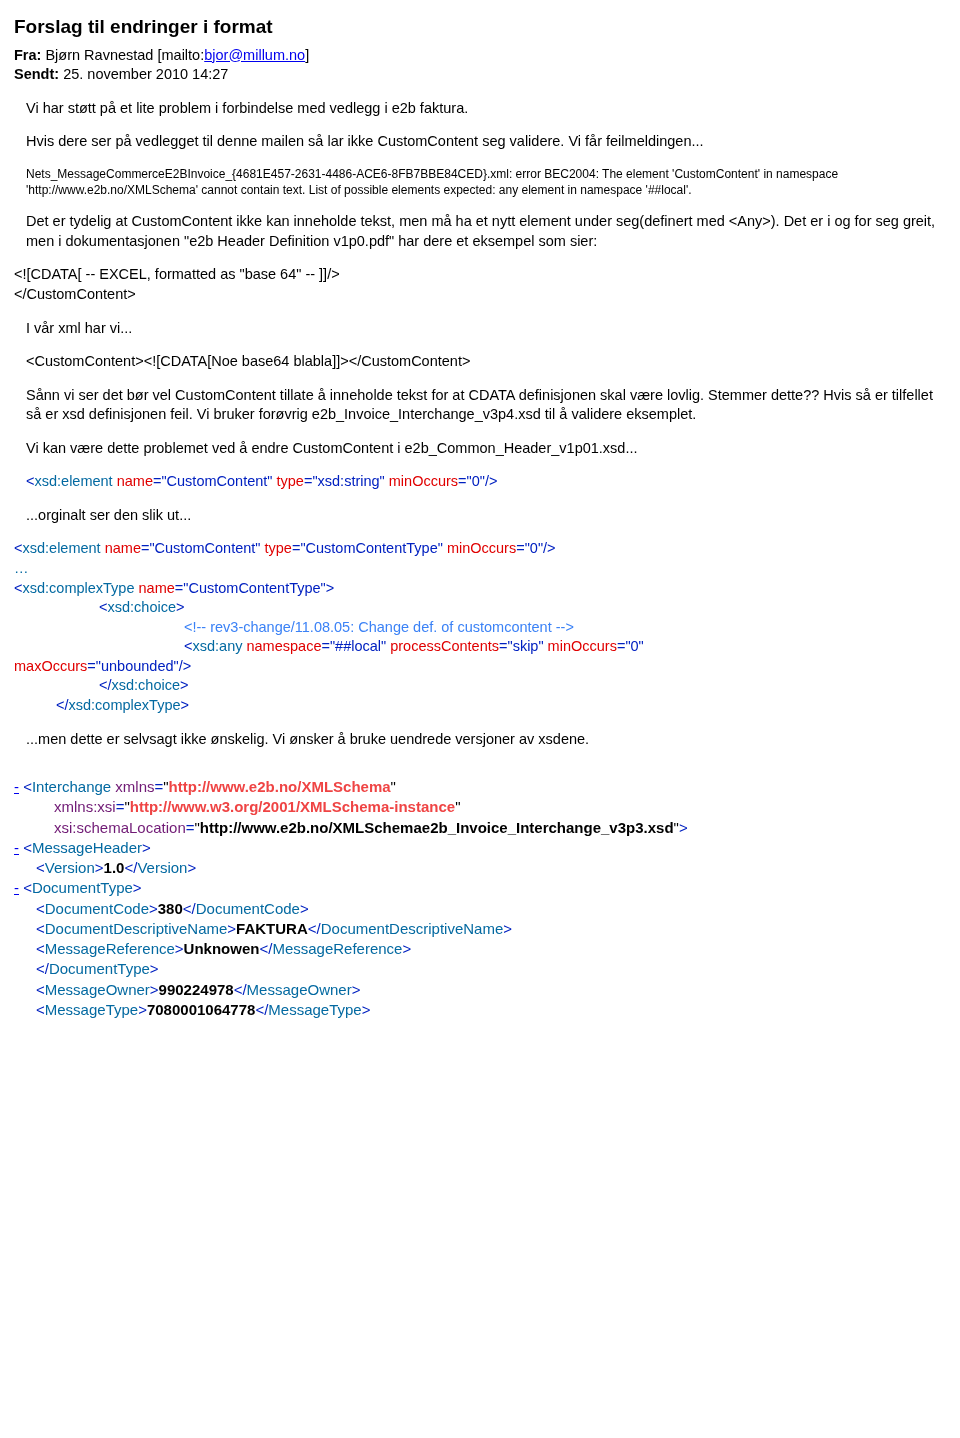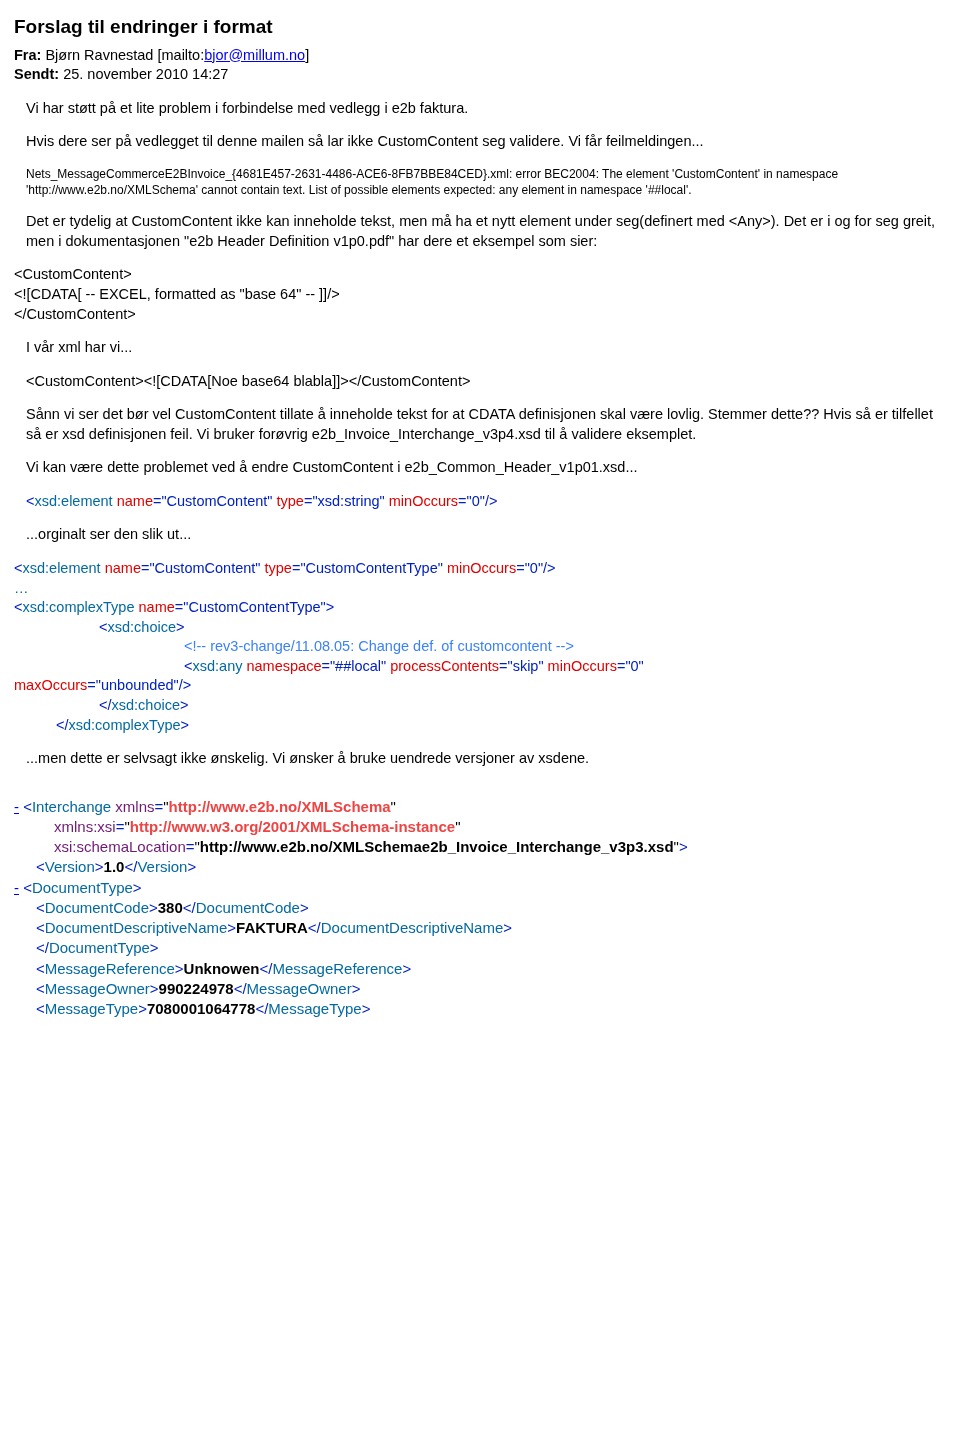--- a/index.html
+++ b/index.html
@@ -49,21 +49,20 @@
 </div>
 
 <div class="para">Vi har støtt på et lite problem i forbindelse med vedlegg i e2b faktura.</div>
 <div class="para">Hvis dere ser på vedlegget til denne mailen så lar ikke CustomContent seg validere. Vi får feilmeldingen...</div>
 
 <div class="para small">Nets_MessageCommerceE2BInvoice_{4681E457-2631-4486-ACE6-8FB7BBE84CED}.xml: error BEC2004: The element 'CustomContent' in namespace 'http://www.e2b.no/XMLSchema' cannot contain text. List of possible elements expected: any element in namespace '##local'.</div>
 
 <div class="para">Det er tydelig at CustomContent ikke kan inneholde tekst, men må ha et nytt element under seg(definert med &lt;Any&gt;). Det er i og for seg greit, men i dokumentasjonen "e2b Header Definition v1p0.pdf" har dere et eksempel som sier:</div>
 
 <div>
-  <div>&lt;CustomContent&gt;</div>
   <div>&lt;![CDATA[ -- EXCEL, formatted as "base 64" -- ]]/&gt;</div>
   <div>&lt;/CustomContent&gt;</div>
 </div>
 
 <div class="para">I vår xml har vi...</div>
 
 <div class="para">&lt;CustomContent&gt;&lt;![CDATA[Noe base64 blabla]]&gt;&lt;/CustomContent&gt;</div>
 
 <div class="para">Sånn vi ser det bør vel CustomContent tillate å inneholde tekst for at CDATA definisjonen skal være lovlig. Stemmer dette?? Hvis så er tilfellet så er xsd definisjonen feil. Vi bruker forøvrig e2b_Invoice_Interchange_v3p4.xsd til å validere eksemplet.</div>
 <div class="para">Vi kan være dette problemet ved å endre CustomContent i e2b_Common_Header_v1p01.xsd...</div>
@@ -97,21 +96,22 @@
 <div style="padding-left:42px;">
   <span class="blue">&lt;/</span><span class="maroon">xsd:complexType</span><span class="blue">&gt;</span>
 </div>
 
 <div class="para">...men dette er selvsagt ikke ønskelig. Vi ønsker å bruke uendrede versjoner av xsdene.</div>
 
 <div class="xml-tree">
   <div class="xml-line"><span class="dash">-</span> <span class="blue">&lt;</span><span class="maroon">Interchange</span><span class="attr-name"> xmlns</span><span class="blue">=</span><span class="black">"</span><span class="attr-val-blue">http://www.e2b.no/XMLSchema</span><span class="black">"</span></div>
   <div class="xml-line indent2"><span class="attr-name">xmlns:xsi</span><span class="blue">=</span><span class="black">"</span><span class="attr-val-blue">http://www.w3.org/2001/XMLSchema-instance</span><span class="black">"</span></div>
   <div class="xml-line indent2"><span class="attr-name">xsi:schemaLocation</span><span class="blue">=</span><span class="black">"</span><span class="attr-val-black">http://www.e2b.no/XMLSchemae2b_Invoice_Interchange_v3p3.xsd</span><span class="black">"</span><span class="blue">&gt;</span></div>
+  <div class="xml-line"><span class="dash">-</span> <span class="blue">&lt;</span><span class="maroon">MessageHeader</span><span class="blue">&gt;</span></div>
   <div class="xml-line indent1"><span class="blue">&lt;</span><span class="maroon">Version</span><span class="blue">&gt;</span><span class="bold">1.0</span><span class="blue">&lt;/</span><span class="maroon">Version</span><span class="blue">&gt;</span></div>
   <div class="xml-line"><span class="dash">-</span> <span class="blue">&lt;</span><span class="maroon">DocumentType</span><span class="blue">&gt;</span></div>
   <div class="xml-line indent1"><span class="blue">&lt;</span><span class="maroon">DocumentCode</span><span class="blue">&gt;</span><span class="bold">380</span><span class="blue">&lt;/</span><span class="maroon">DocumentCode</span><span class="blue">&gt;</span></div>
   <div class="xml-line indent1"><span class="blue">&lt;</span><span class="maroon">DocumentDescriptiveName</span><span class="blue">&gt;</span><span class="bold">FAKTURA</span><span class="blue">&lt;/</span><span class="maroon">DocumentDescriptiveName</span><span class="blue">&gt;</span></div>
+  <div class="xml-line indent1"><span class="blue">&lt;</span><span class="maroon">MessageReference</span><span class="blue">&gt;</span><span class="bold">Unknowen</span><span class="blue">&lt;/</span><span class="maroon">MessageReference</span><span class="blue">&gt;</span></div>
   <div class="xml-line indent1"><span class="blue">&lt;/</span><span class="maroon">DocumentType</span><span class="blue">&gt;</span></div>
-  <div class="xml-line indent1"><span class="blue">&lt;</span><span class="maroon">MessageReference</span><span class="blue">&gt;</span><span class="bold">Unknowen</span><span class="blue">&lt;/</span><span class="maroon">MessageReference</span><span class="blue">&gt;</span></div>
   <div class="xml-line indent1"><span class="blue">&lt;</span><span class="maroon">MessageOwner</span><span class="blue">&gt;</span><span class="bold">990224978</span><span class="blue">&lt;/</span><span class="maroon">MessageOwner</span><span class="blue">&gt;</span></div>
   <div class="xml-line indent1"><span class="blue">&lt;</span><span class="maroon">MessageType</span><span class="blue">&gt;</span><span class="bold">7080001064778</span><span class="blue">&lt;/</span><span class="maroon">MessageType</span><span class="blue">&gt;</span></div>
 </div>
 
 </body></html>

